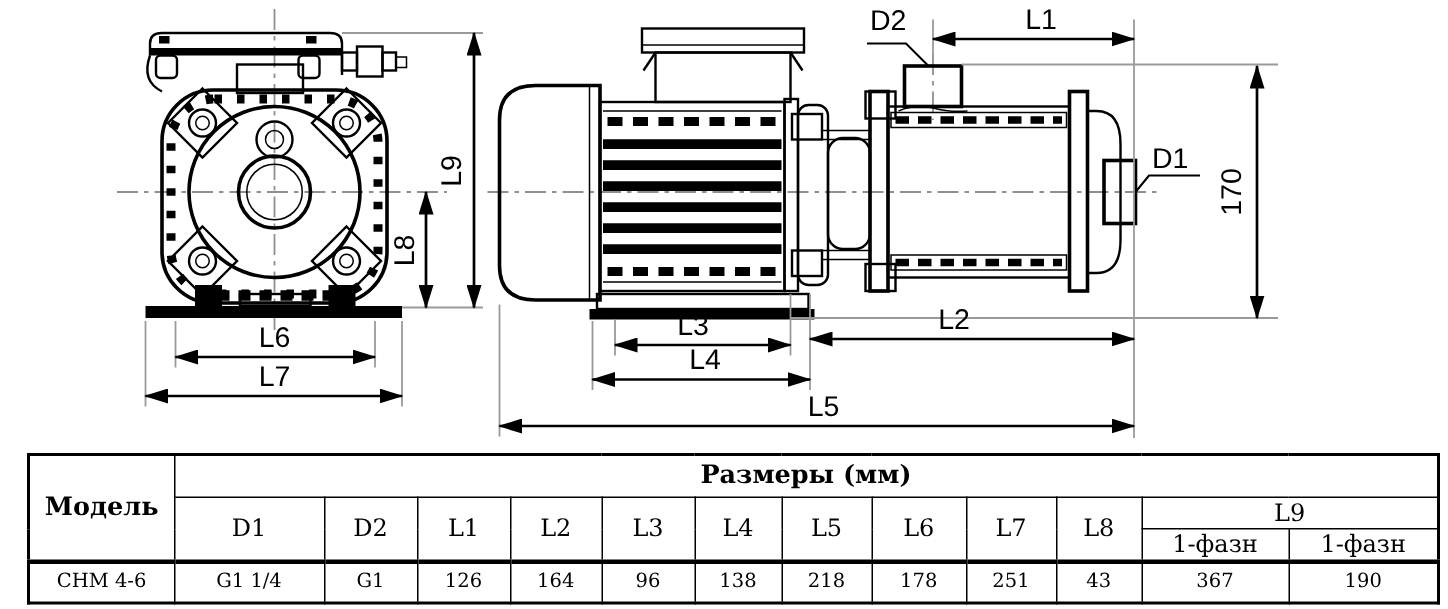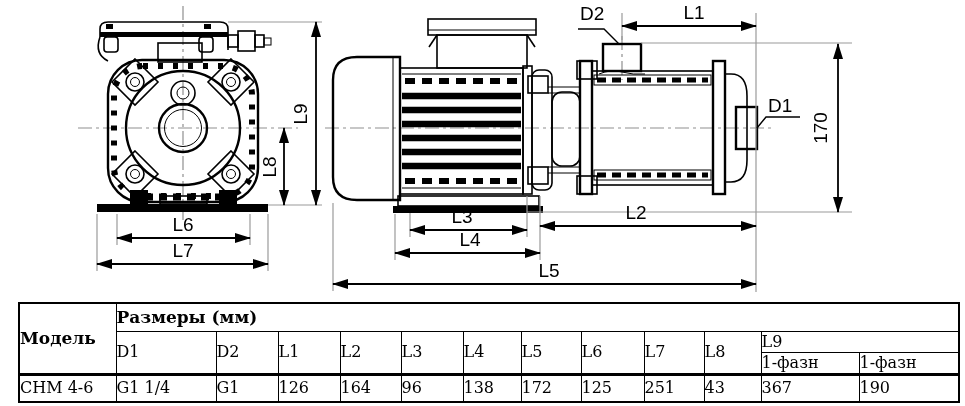--- a/index.html
+++ b/index.html
@@ -16,27 +16,27 @@
   .leader{stroke:#000;stroke-width:1.4;fill:none;}
   .dim{font:19px "Liberation Sans",sans-serif;fill:#000;}
   .fins{stroke:#000;fill:none;stroke-width:6;stroke-dasharray:5 10;}
   .stripe{stroke:#000;stroke-width:6.5;}
   .dashband{stroke:#000;stroke-width:6;stroke-dasharray:10 7;}
   .dashband2{stroke:#000;stroke-width:5;stroke-dasharray:9 6;}
 
   table.dims{position:absolute;left:18px;top:302px;width:940px;border-collapse:collapse;
              table-layout:fixed;font-family:"DejaVu Serif",serif;font-size:16px;color:#000;
              border:2px solid #000;}
-  .dims th,.dims td{border:1px solid #000;text-align:left;vertical-align:middle;
+  .dims th,.dims td{border:1px solid #000;text-align:center;vertical-align:middle;
                     padding:0;font-weight:normal;line-height:1.15;}
   .dims .b{font-weight:bold;font-size:17px;}
   .dims tr.r1 th{height:27px;}
   .dims tr.r2 th{height:20px;}
   .dims tr.r3 th{height:20px;}
-  .dims tr.datarow td{border-top:3px solid #000;height:25px;font-size:16px;}
+  .dims tr.datarow td{border-top:3px solid #000;height:25px;font-size:13px;}
 </style>
 </head>
 <body>
 
 <div class="stage">
 
 <svg width="965" height="300" viewBox="0 0 965 300">
   <defs>
     <marker id="mE" viewBox="0 0 16 10" refX="15" refY="5" markerWidth="16" markerHeight="10" orient="auto" markerUnits="userSpaceOnUse">
           <path d="M0,0L16,5L0,10Z" fill="#000"></path>
@@ -285,22 +285,22 @@
     <th>1-фазн</th>
   </tr>
   <tr class="datarow">
     <td>CHM 4-6</td>
     <td>G1 1/4</td>
     <td>G1</td>
     <td>126</td>
     <td>164</td>
     <td>96</td>
     <td>138</td>
-    <td>172</td>
-    <td>125</td>
+    <td>218</td>
+    <td>178</td>
     <td>251</td>
     <td>43</td>
     <td>367</td>
     <td>190</td>
   </tr>
 </tbody>
     </table>
 
 </div>
 

